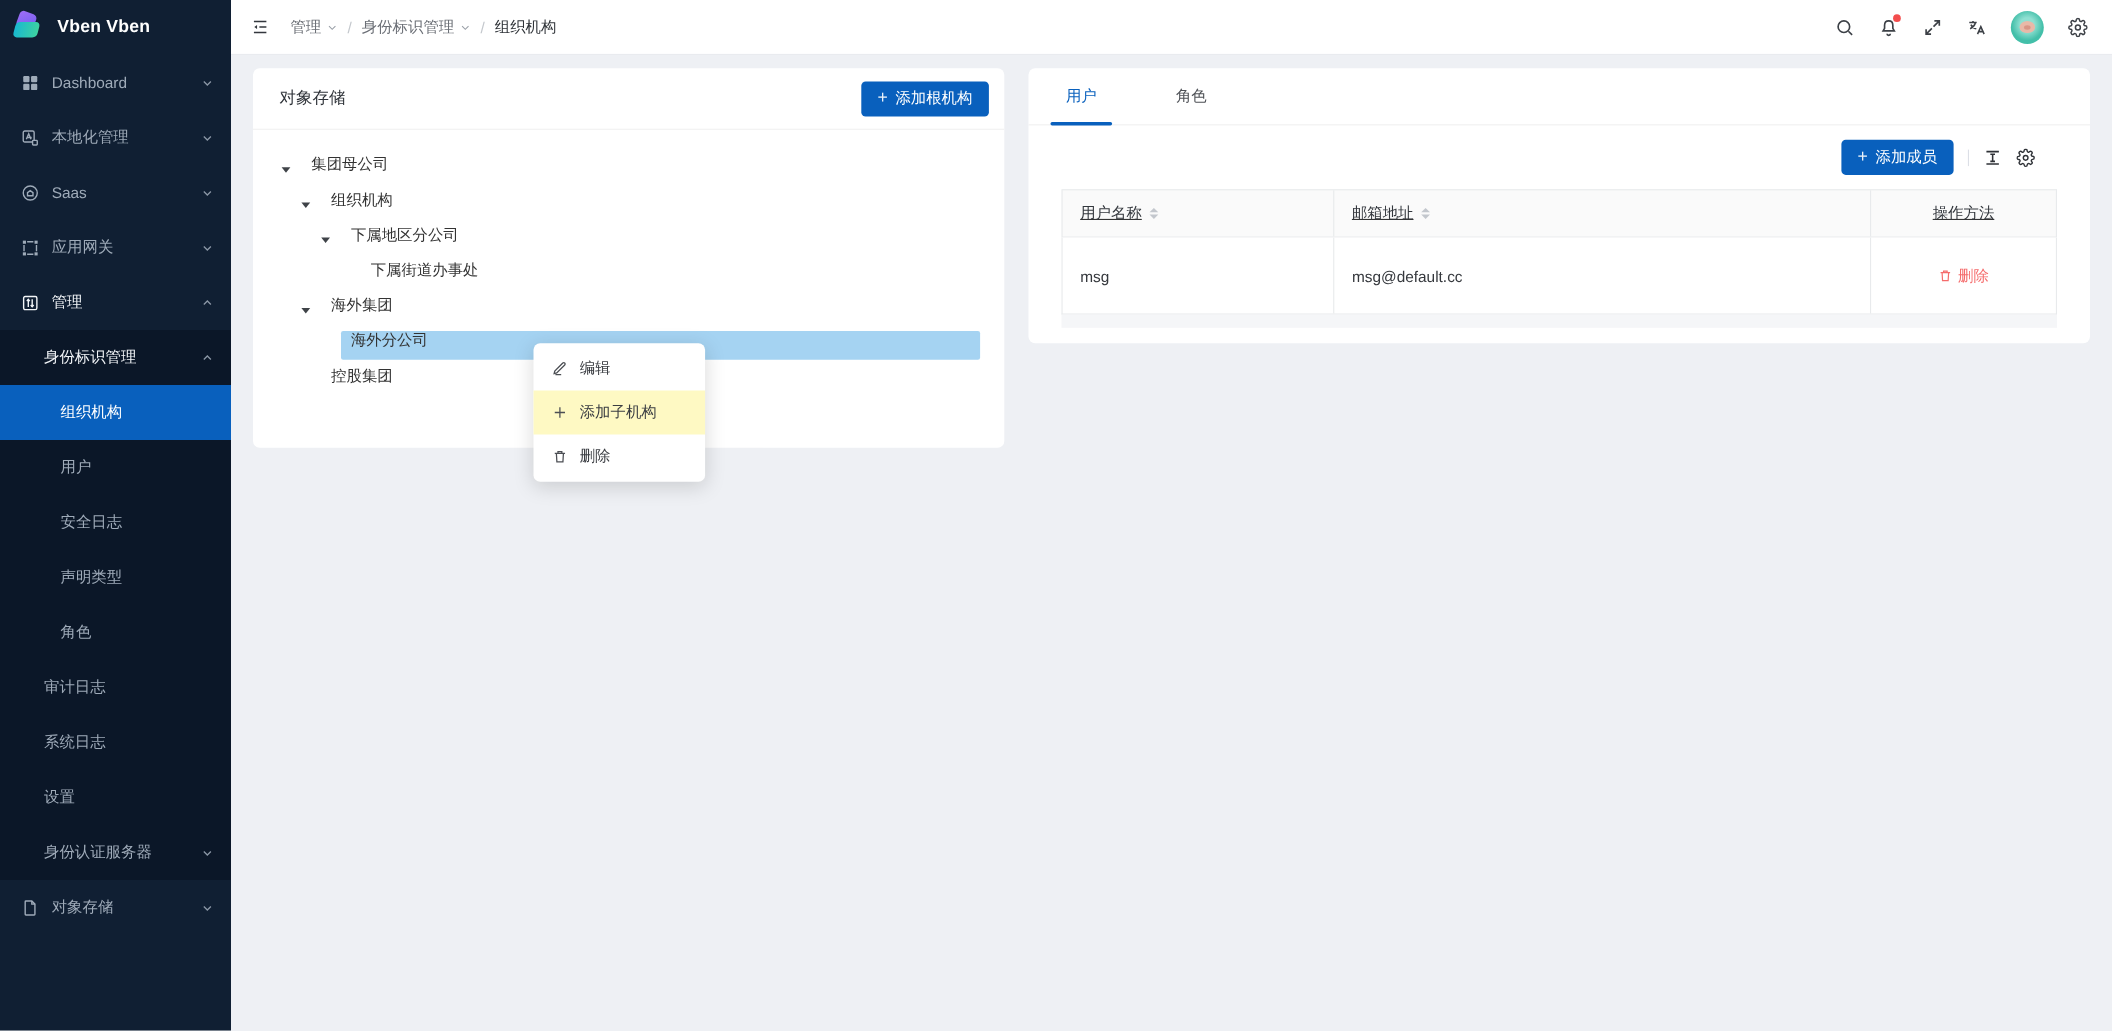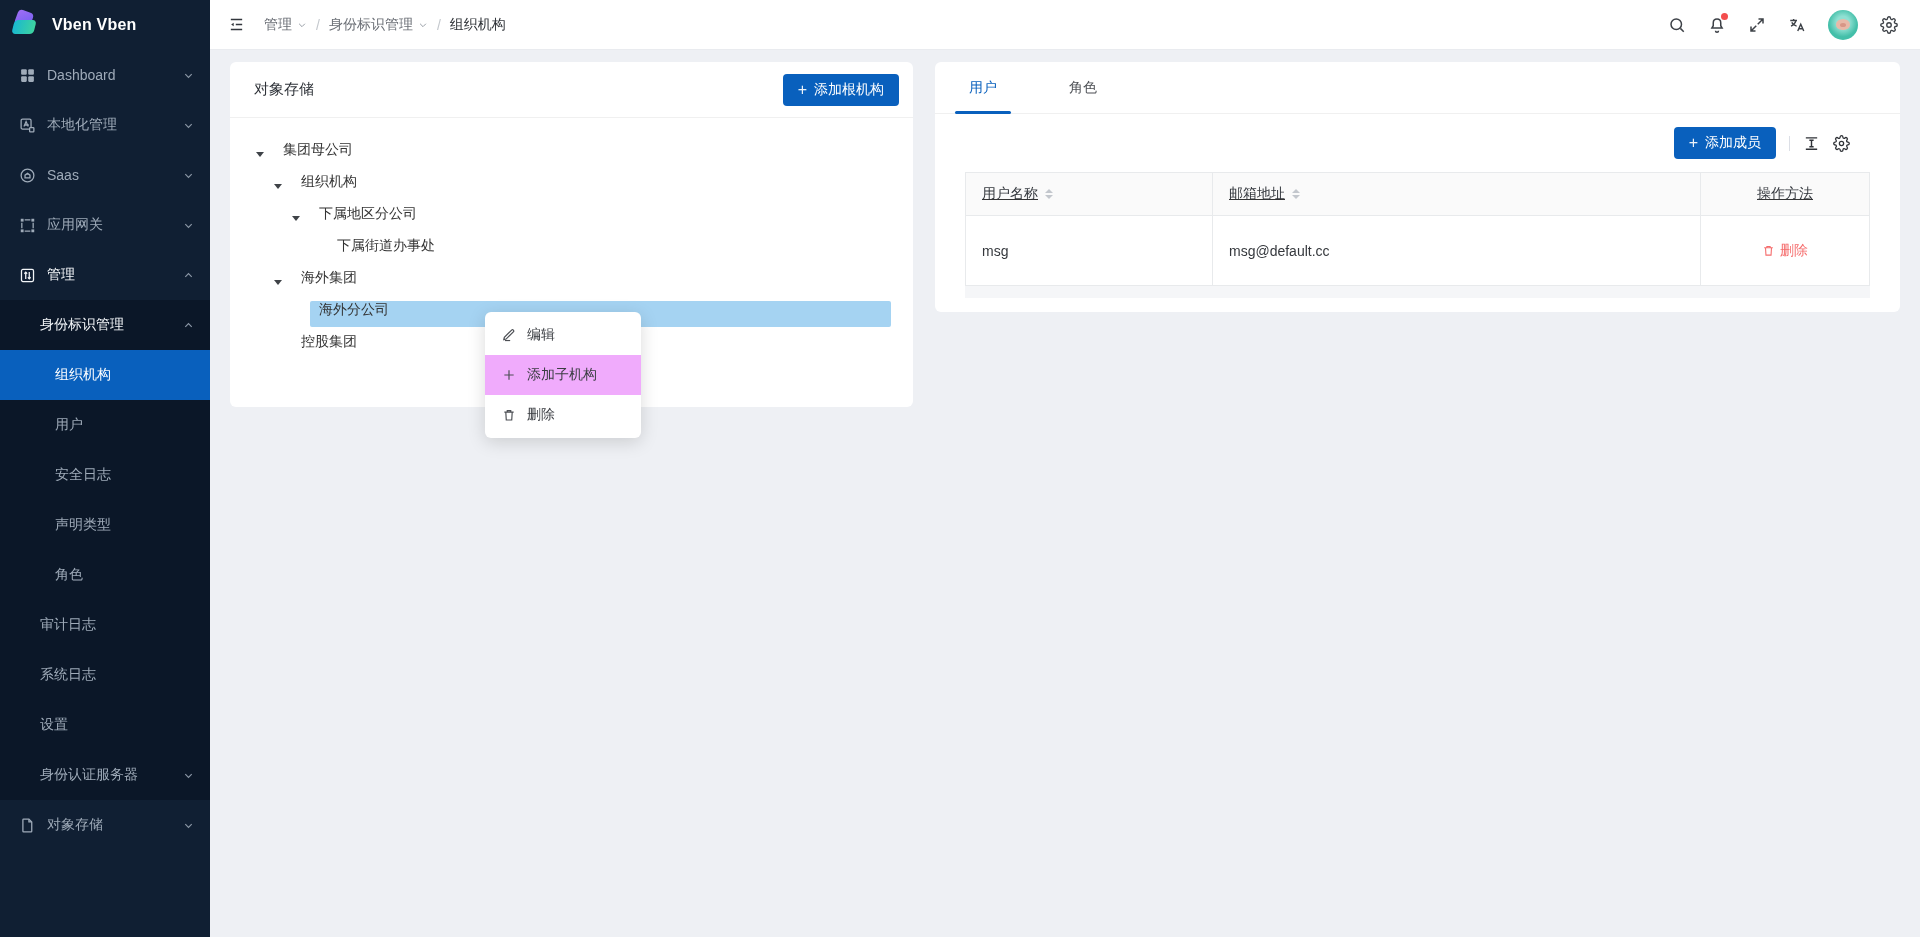--- a/index.html
+++ b/index.html
@@ -72,21 +72,21 @@
   .tr-caret { width:18px; flex:none; display:flex; align-items:center; }
   .caret-tri { width:0; height:0; border-left:4.5px solid transparent; border-right:4.5px solid transparent;
       border-top:5.5px solid #3f4348; }
   .tr-fill { display:flex; align-items:flex-start; height:26px; padding:0 9px; border-radius:2px; }
   .tree-row.selected .tr-fill { background:#a5d3f2; flex:1; margin-right:2px; }
 
   
   .context-menu { position:absolute; left:485px; top:312px; width:156px; background:#fff; border-radius:6px;
       box-shadow:0 4px 18px rgba(0,0,0,.15); padding:3px 0; z-index:8; }
   .cm-item { height:40px; display:flex; align-items:center; gap:11px; padding:0 17px; font-size:14px; color:#3a3d42; cursor:pointer; }
-  .cm-item.hover { background:#f0abfc; }
+  .cm-item.hover { background:#fef9c3; }
   .cm-item .cm-icon { width:14px; height:14px; color:#4c4f54; display:flex; }
   .cm-item .cm-icon svg { width:14px; height:14px; }
 
   
   .card-right { left:935px; top:62px; width:965px; height:250px; }
   .tabs { height:52px; border-bottom:1px solid #f0f0f0; display:flex; padding-left:20px; }
   .tab { position:relative; padding:0 14px; line-height:51px; font-size:14px; color:#4e5156; margin-right:44px; cursor:pointer; }
   .tab.active { color:#0960bd; }
   .tab.active::after { content:""; position:absolute; left:0; right:0; bottom:-1px; height:3px; background:#0960bd; border-radius:2px; }
 

